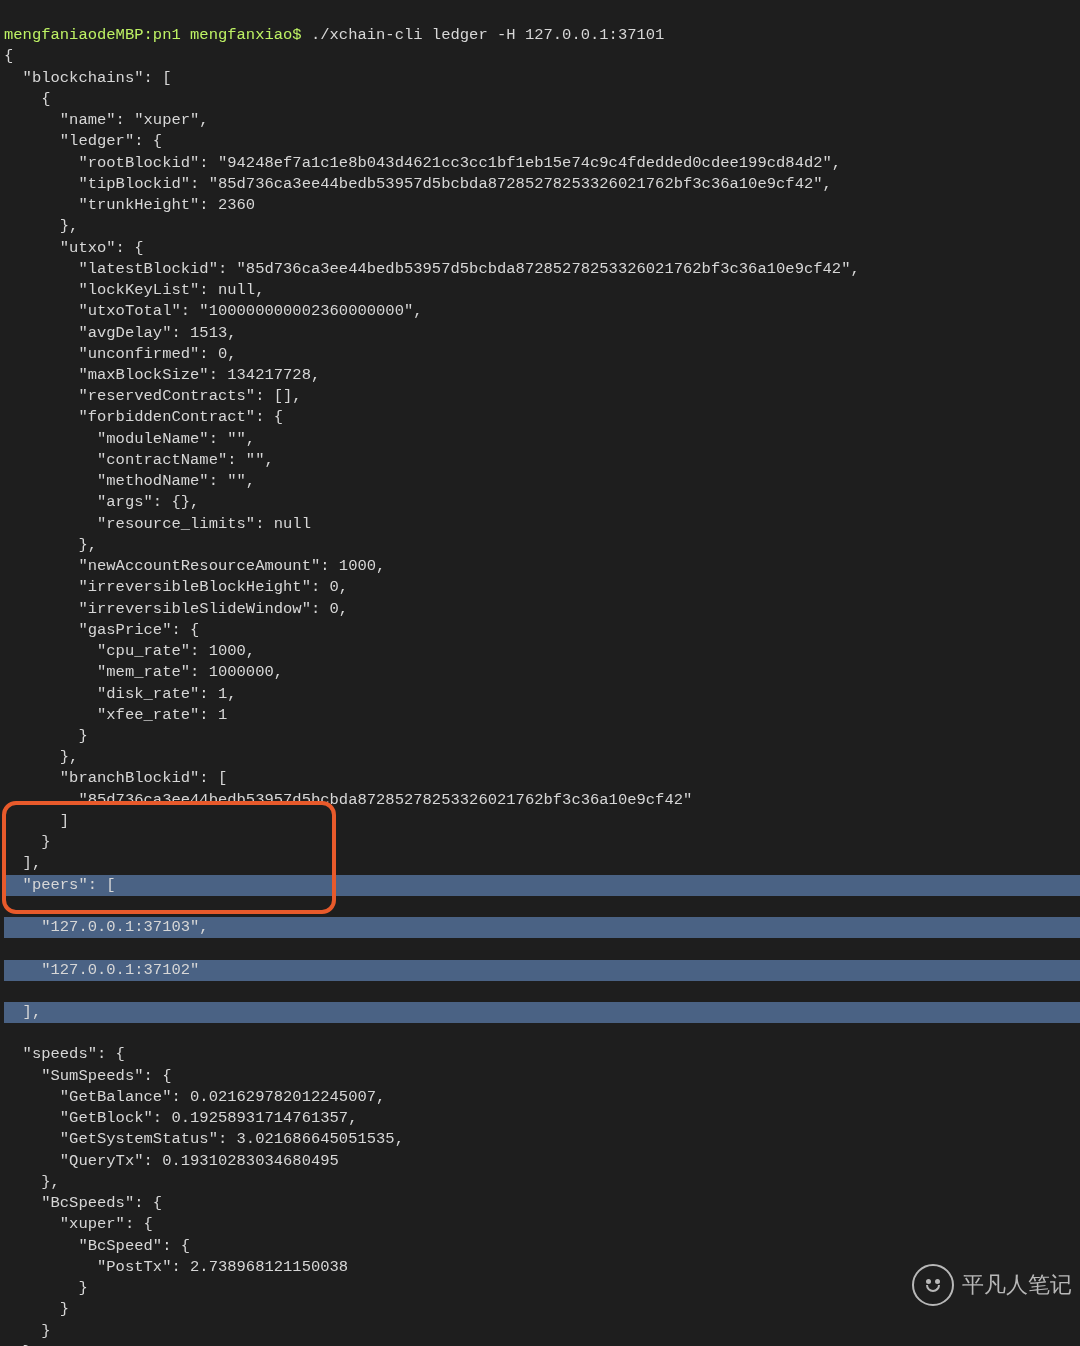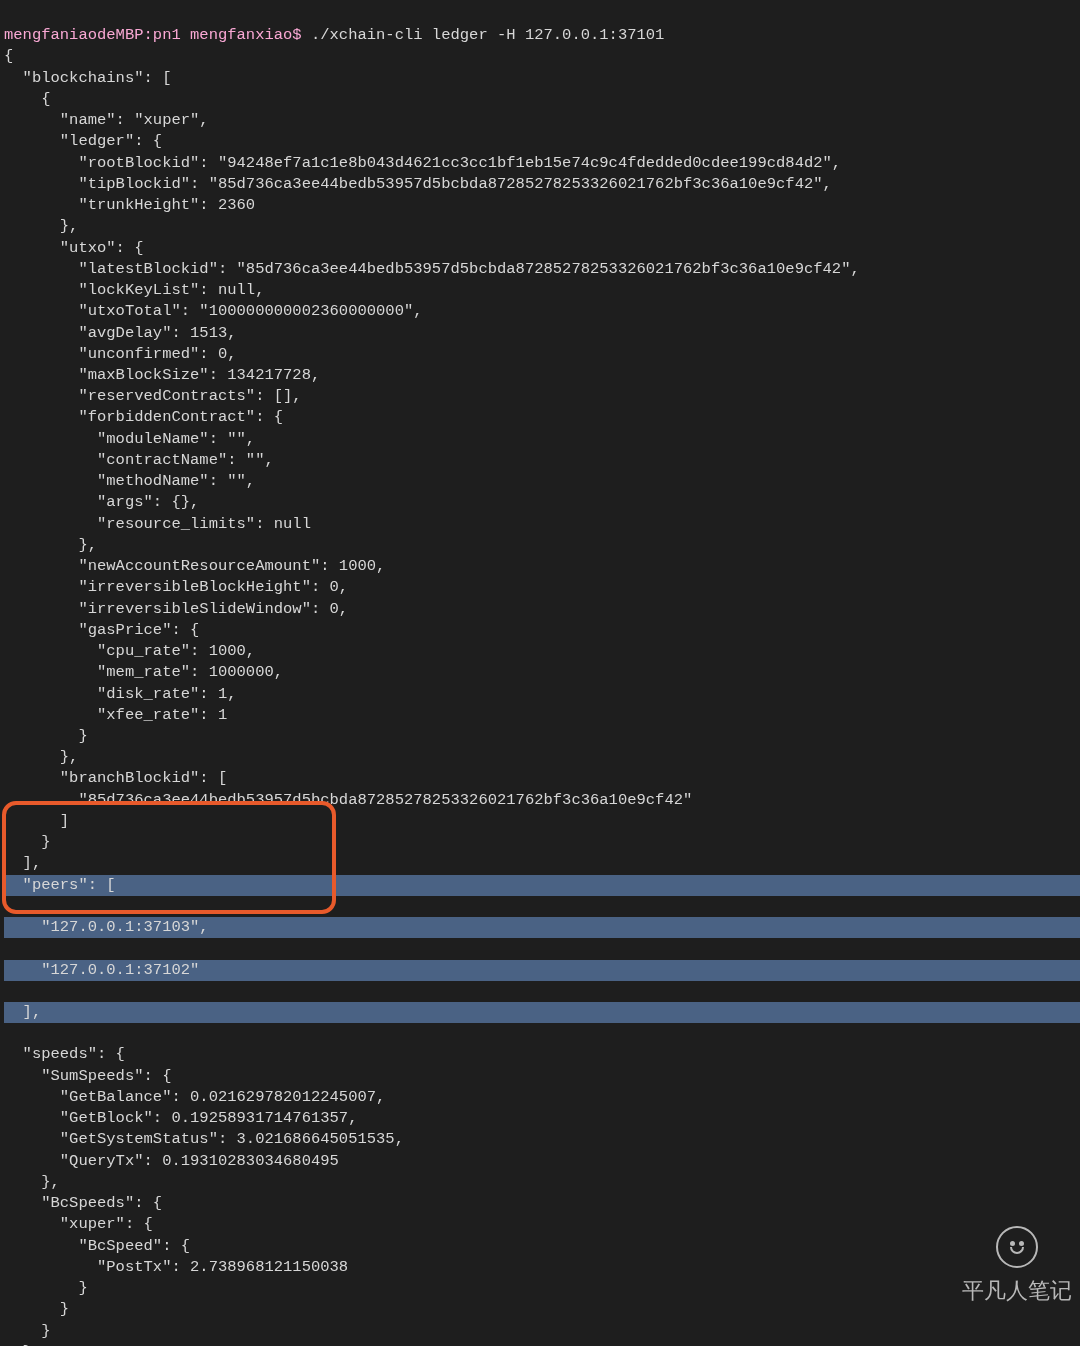--- a/index.html
+++ b/index.html
@@ -1,24 +1,24 @@
 <!DOCTYPE html>
 <html><head>
 <meta charset="utf-8">
 <style>
   html,body{margin:0;padding:0;background:#1e1e1e;color:#d7d7d7;
     font-family:"Menlo","Consolas","Courier New",monospace;
     font-size:15.5px;line-height:1.37;width:1080px;}
   .terminal{padding:4px 0 30px 4px;white-space:pre;}
-  .prompt-user{color:#f9a8d4;text-align:center;}
+  .prompt-user{color:#bef264;text-align:center;}
   .highlight-bg{background:#4a6284;display:block;}
   .section-box{position:absolute;border:4px solid #e85a2b;border-radius:14px;
     left:2px;top:801px;width:326px;height:105px;pointer-events:none;}
   .watermark{position:absolute;right:8px;bottom:40px;display:flex;align-items:center;
-    gap:8px;color:#b8b8b8;font-family:sans-serif;font-size:22px;flex-direction:column;}
+    gap:8px;color:#b8b8b8;font-family:sans-serif;font-size:22px;}
   .wm-circle{width:38px;height:38px;border-radius:50%;border:2px solid #b8b8b8;
     display:flex;align-items:center;justify-content:center;}
   .wm-dots{display:inline-block;position:relative;width:18px;height:18px;}
   .wm-dots:before,.wm-dots:after{content:"";position:absolute;width:5px;height:5px;
     border-radius:50%;background:#b8b8b8;}
   .wm-dots:before{left:2px;top:3px;} .wm-dots:after{right:2px;top:3px;}
   .wm-mouth{position:absolute;width:10px;height:5px;border:2px solid #b8b8b8;
     border-top:none;border-radius:0 0 8px 8px;left:2px;top:9px;}
   .line{min-height:1.37em;}
 </style>

